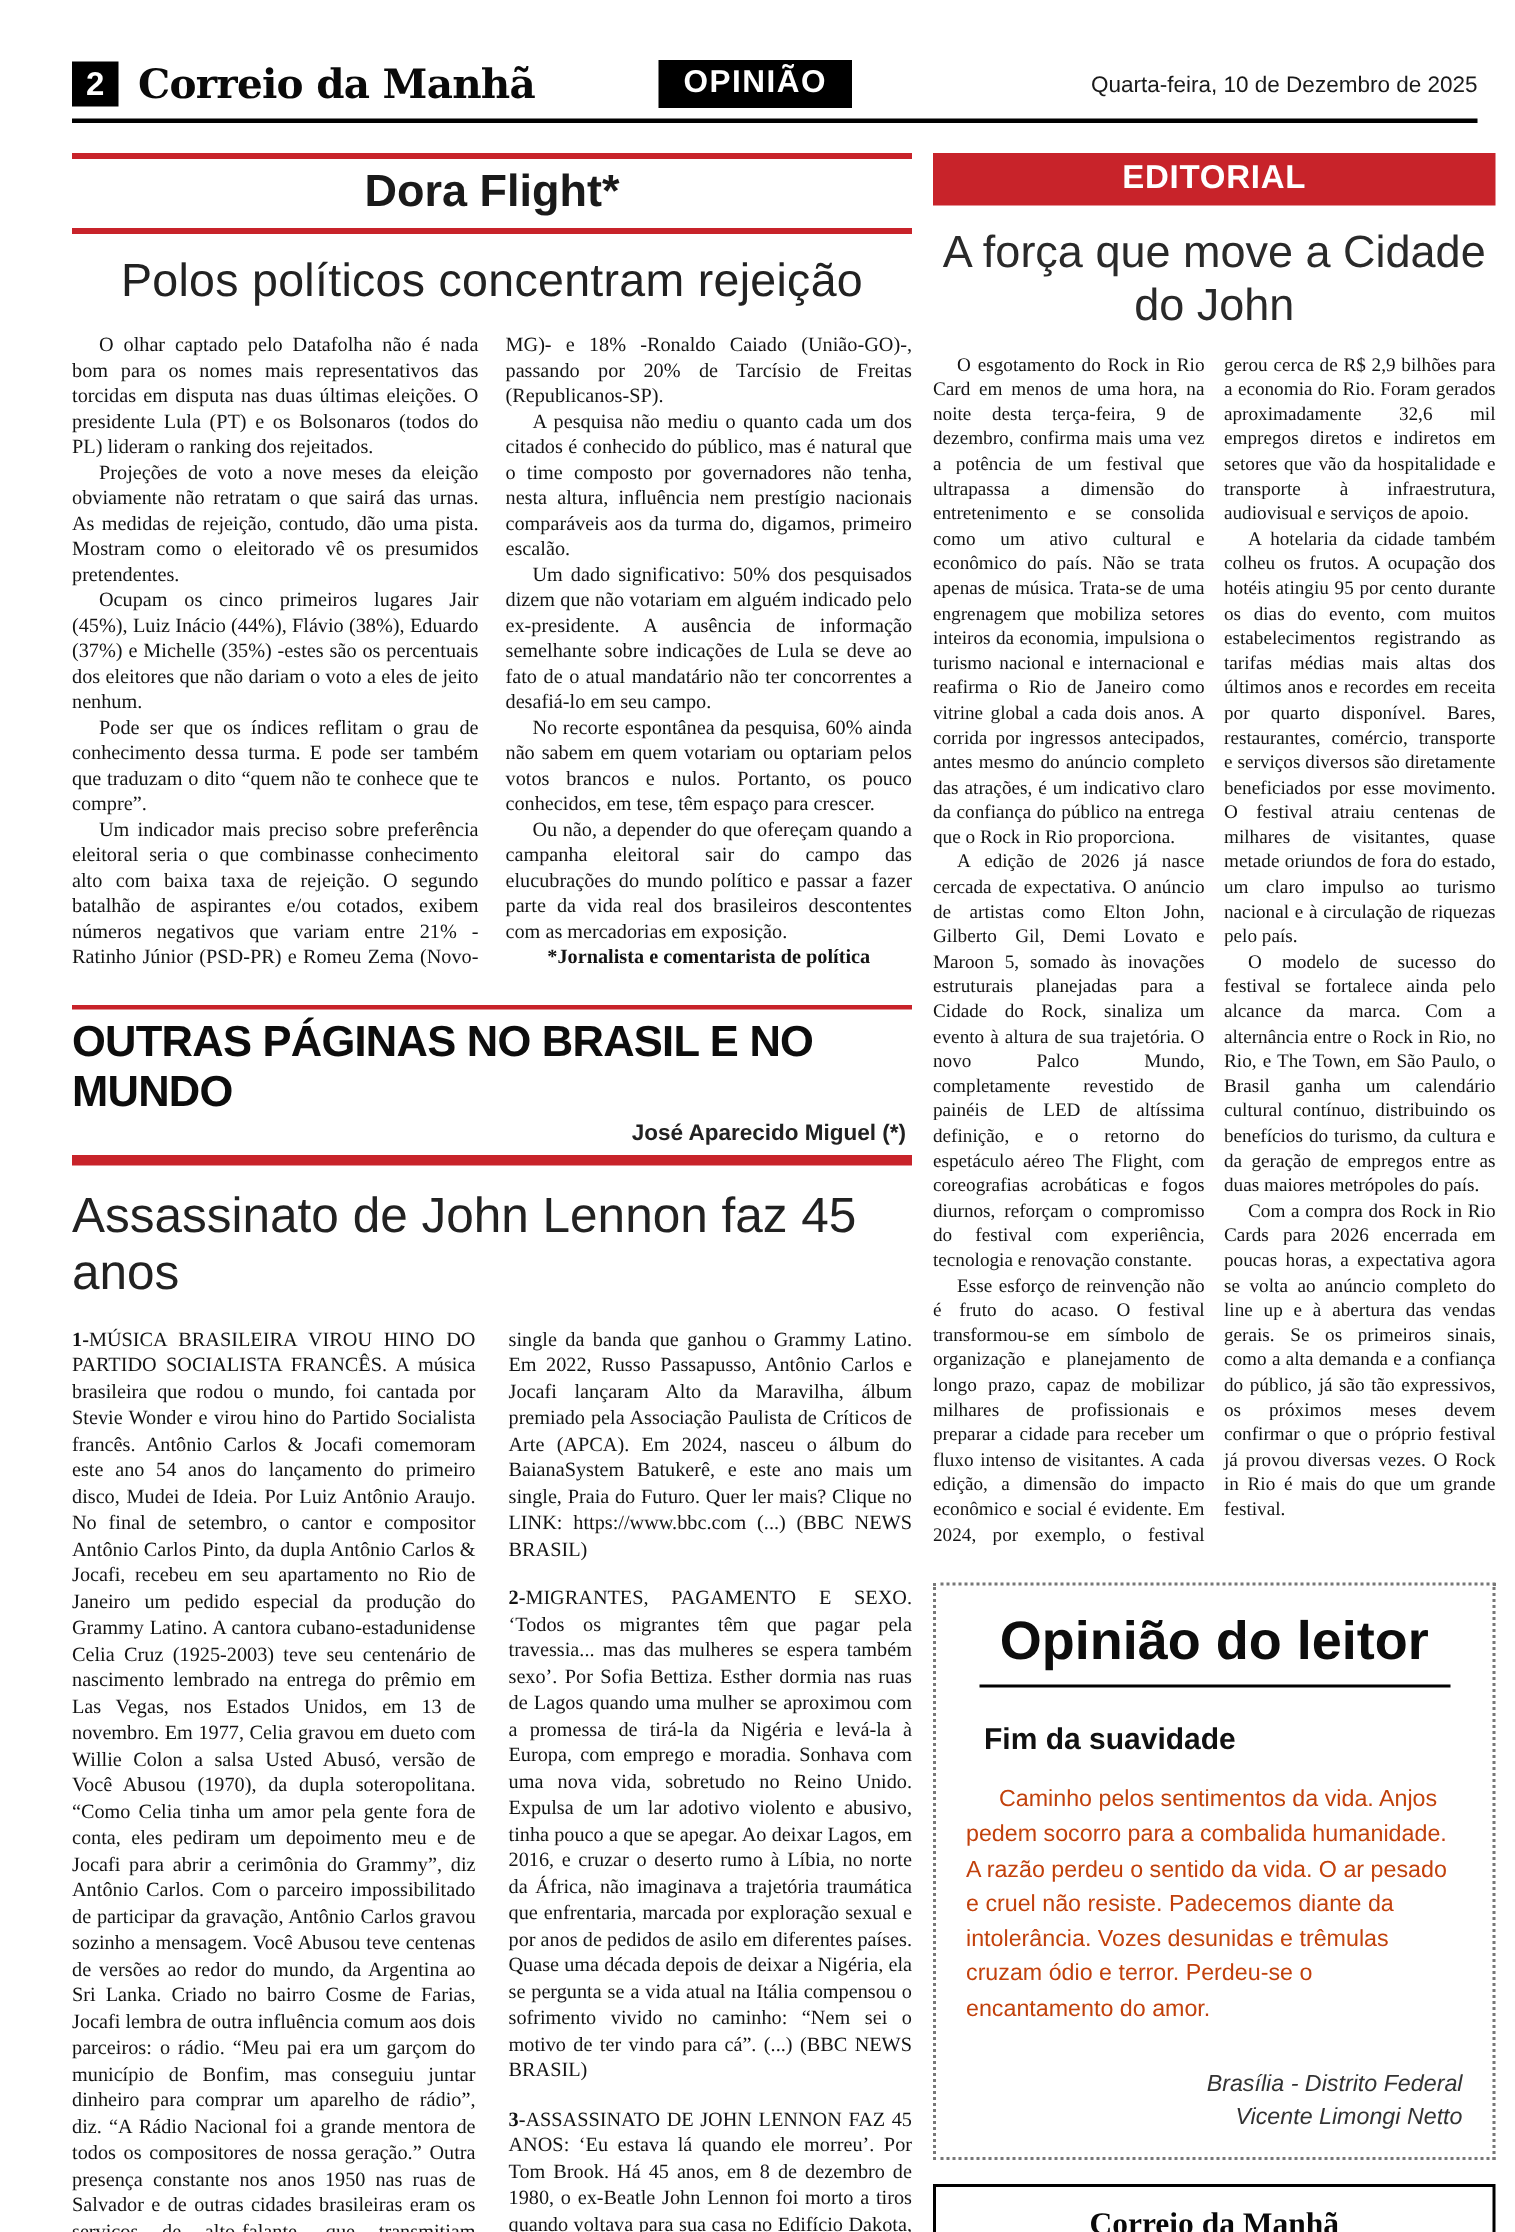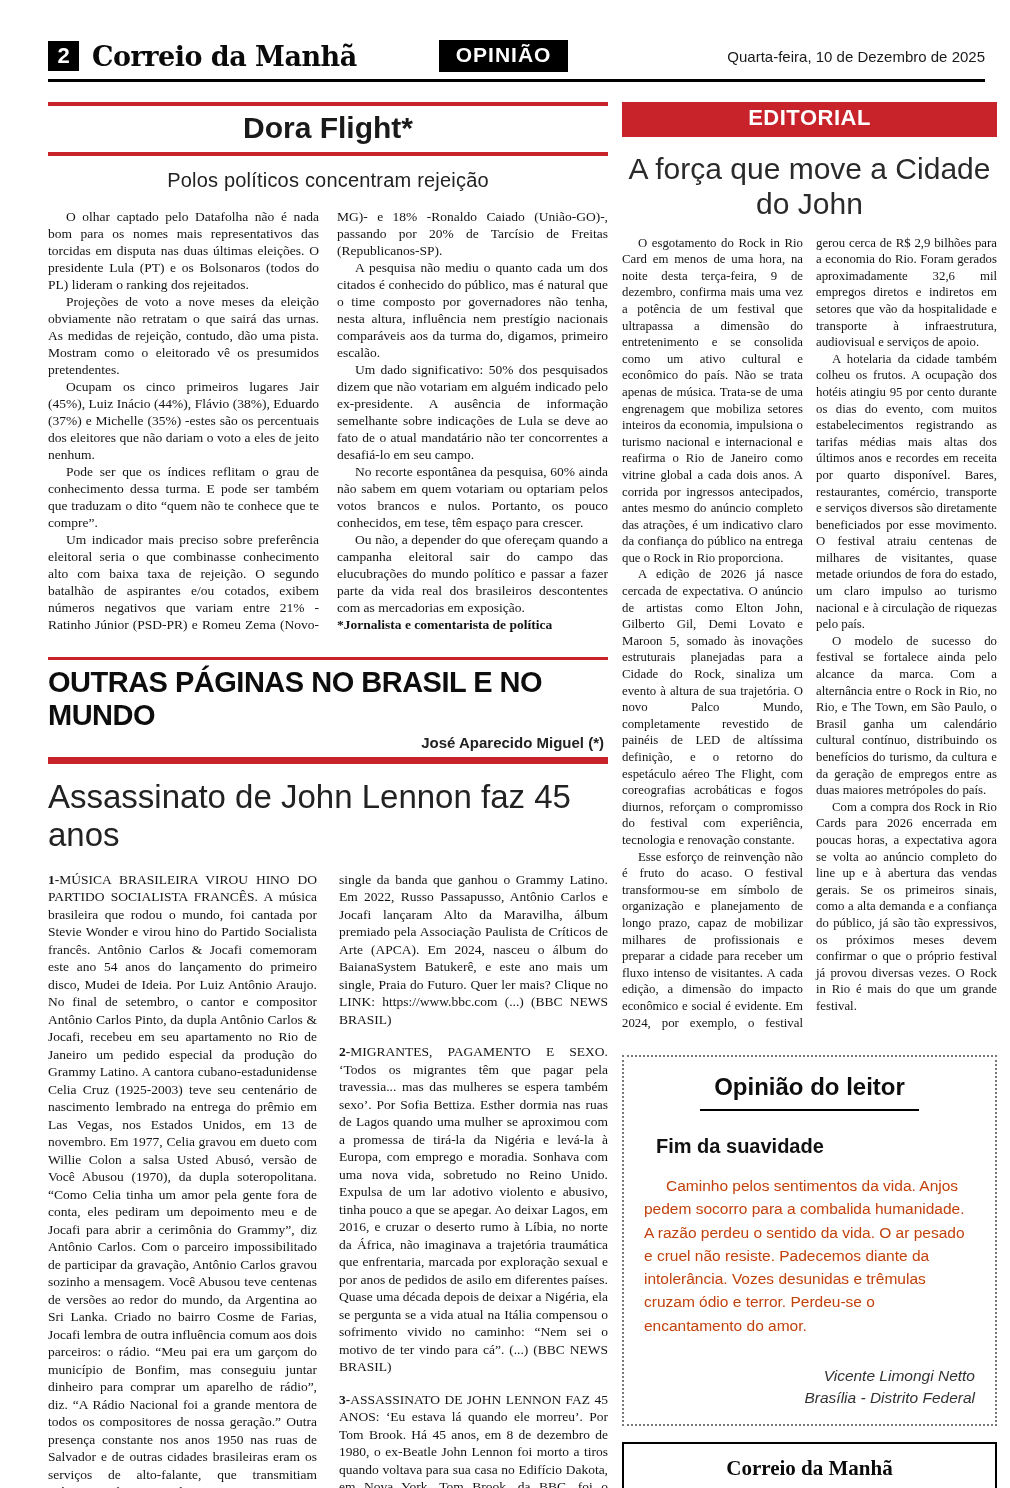--- a/index.html
+++ b/index.html
@@ -22,26 +22,26 @@
   .col-left { width:560px; flex:0 0 560px; }
   .col-right { width:375px; flex:0 0 375px; }
 
   .rule { background:#c8232a; border:0; }
   .rule-4 { height:4px; }
   .rule-3 { height:3px; }
   .rule-7 { height:7px; }
 
   
   .author { text-align:center; font-size:30px; font-weight:800; color:#1a1a1a; padding:5px 0 7px; }
-  .dora-headline { text-align:center; font-size:20px; font-weight:400; color:#222;
+  .dora-headline { text-align:center; font-size:31px; font-weight:400; color:#222;
                    margin:13px 0 16px; letter-spacing:0.2px; }
   .serif-body { font-family:"Liberation Serif", serif; text-align:justify; color:#141414; }
   .dora-body { columns:2; column-gap:18px; font-size:13.5px; line-height:17px; }
   .dora-body p { text-indent:18px; }
-  .credit { text-align:left; font-weight:bold; text-indent:0 !important; }
+  .credit { text-align:center; font-weight:bold; text-indent:0 !important; }
 
   
   .outras { margin-top:24px; }
   .outras-title { font-size:29px; font-weight:800; letter-spacing:-0.5px; color:#0d0d0d; padding:6px 0 2px; }
   .outras-byline { text-align:right; font-size:15px; font-weight:700; color:#222; padding:0 4px 6px 0; }
   .lennon-headline { text-align:left; font-size:33px; line-height:1.16; font-weight:400;
                      color:#222; margin:14px 0 16px; }
   .lennon-body { columns:2; column-gap:22px; font-size:13.5px; line-height:17.5px; }
   .lennon-body .item { margin-bottom:15px; }
   .lennon-body .num { font-weight:bold; }
@@ -49,21 +49,21 @@
   
   .editorial-badge { background:#c8232a; color:#fff; text-align:center; font-size:22px;
                      font-weight:800; letter-spacing:0.5px; padding:3px 0 6px; }
   .editorial-headline { text-align:center; font-size:30px; line-height:1.16; font-weight:400;
                         color:#2a2a2a; margin:15px 0 13px; }
   .editorial-body { columns:2; column-gap:13px; font-size:12.8px; line-height:16.6px; }
   .editorial-body p { text-indent:16px; }
 
   
   .reader-box { border:2px dotted #777; margin-top:24px; padding:16px 20px 16px; }
-  .reader-title { text-align:center; font-size:24px; font-weight:800; color:#0d0d0d;
+  .reader-title { text-align:center; font-size:36px; font-weight:800; color:#0d0d0d;
                   width:fit-content; margin:0 auto; border-bottom:2px solid #000; padding:0 14px 8px; }
   .reader-subtitle { font-size:20px; font-weight:700; margin:24px 0 16px; padding-left:12px; }
   .reader-body { font-size:15.5px; line-height:1.5; color:#c2410c; text-indent:22px; }
   .reader-sign { text-align:right; font-style:italic; font-size:15.5px; line-height:1.4;
                  color:#333; margin-top:28px; }
 
   
   .masthead-box { border:2px solid #000; margin-top:16px; padding:12px 10px 12px; color:#222; }
   .mh-title { text-align:center; font-family:"Liberation Serif", serif; font-weight:bold;
               font-size:21px; color:#0a0a0a; }
@@ -132,22 +132,22 @@
           <p>O modelo de sucesso do festival se fortalece ainda pelo alcance da marca. Com a alternância entre o Rock in Rio, no Rio, e The Town, em São Paulo, o Brasil ganha um calendário cultural contínuo, distribuindo os benefícios do turismo, da cultura e da geração de empregos entre as duas maiores metrópoles do país.</p>
           <p>Com a compra dos Rock in Rio Cards para 2026 encerrada em poucas horas, a expectativa agora se volta ao anúncio completo do line up e à abertura das vendas gerais. Se os primeiros sinais, como a alta demanda e a confiança do público, já são tão expressivos, os próximos meses devem confirmar o que o próprio festival já provou diversas vezes. O Rock in Rio é mais do que um grande festival.</p>
         </div>
       </section>
 
       <section class="reader-box">
         <h2 class="reader-title">Opinião do leitor</h2>
         <h3 class="reader-subtitle">Fim da suavidade</h3>
         <p class="reader-body">Caminho pelos sentimentos da vida. Anjos pedem socorro para a combalida humanidade. A razão perdeu o sentido da vida. O ar pesado e cruel não resiste. Padecemos diante da intolerância. Vozes desunidas e trêmulas cruzam ódio e terror. Perdeu-se o encantamento do amor.</p>
         <div class="reader-sign">
+          <div>Brasília - Distrito Federal</div>
           <div>Vicente Limongi Netto</div>
-          <div>Brasília - Distrito Federal</div>
         </div>
       </section>
 
       <section class="masthead-box">
         <div class="mh-title">Correio da Manhã</div>
 
       </section>
 
     </div>
   </div>

